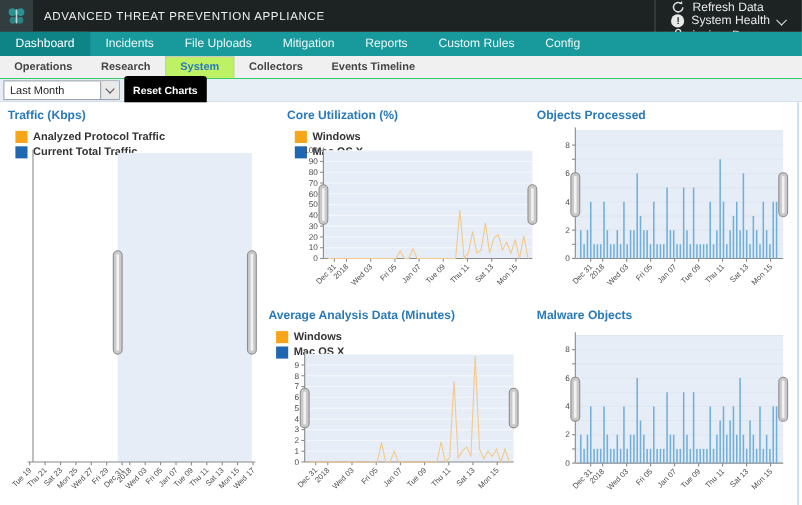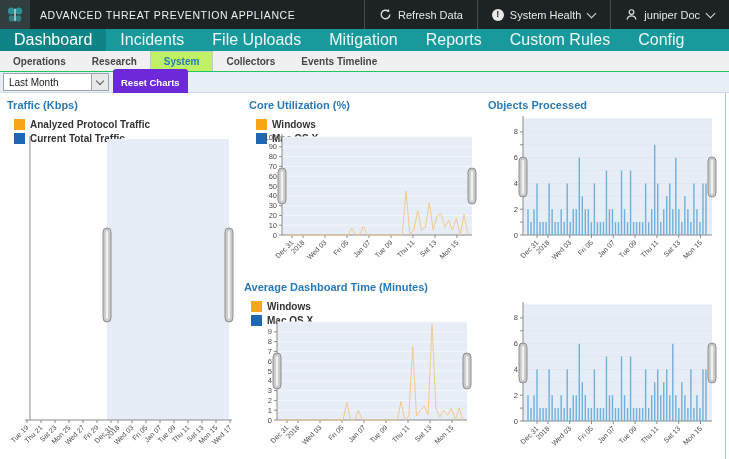--- a/index.html
+++ b/index.html
@@ -6,36 +6,36 @@
   html,body { width:729px; height:459px; overflow:hidden; background:#fff;
     font-family:"Liberation Sans", sans-serif; }
 
   
   .topbar { position:absolute; left:0; top:0; width:729px; height:29px;
     background:#1d2323; display:flex; align-items:stretch; color:#e8e8e8; }
   .logo-tile { width:30px; height:29px; background:#323d40; display:flex;
     align-items:center; justify-content:center; }
   .app-title { display:flex; align-items:center; padding-left:10px;
     font-size:10.5px; letter-spacing:.6px; color:#f0f0f0; flex:1; }
-  .topbar-right { display:flex; align-items:stretch; }
+  .topbar-right { display:flex; align-items:stretch;flex-direction:column; }
   .topbar-item { display:flex; align-items:center; gap:6px; padding:0 14px;
     border-left:1px solid rgba(255,255,255,.18); font-size:11px; cursor:pointer; }
   .chev { width:9px; height:9px; display:inline-block; position:relative; top:-2px; }
   .chev:before { content:""; position:absolute; left:1px; top:2px; width:6px; height:6px;
     border-right:1.4px solid #dcdcdc; border-bottom:1.4px solid #dcdcdc;
     transform:rotate(45deg); }
   .alert-dot { width:12px; height:12px; border-radius:50%; background:#e8e8e8;
     color:#1d2323; font-size:9px; font-weight:bold; display:flex; align-items:center;
     justify-content:center; line-height:1; }
 
   
   .navbar { position:absolute; left:0; top:29px; width:729px; height:22px;
     background:#18999b; display:flex; align-items:stretch; }
   .nav-item { display:flex; align-items:center; padding:0 14px; color:rgba(255,255,255,.92);
-    font-size:16px; cursor:pointer; }
+    font-size:11px; cursor:pointer; }
   .nav-item.active { background:#0e8486; color:#fff; }
 
   
   .subtabs { position:absolute; left:0; top:51px; width:729px; height:21px;
     background:#f0f0f0; border-bottom:1px solid #22c55e; display:flex; align-items:stretch; }
   .subtab { display:flex; align-items:center; padding:0 13px; font-size:10px;
     font-weight:bold; color:#454545; cursor:pointer; }
   .subtab.active { background:#bef264; color:#2a7ab9;
     border-left:1px solid #c8c8c8; border-right:1px solid #c8c8c8; border-top:1px solid #c8c8c8; }
 
@@ -44,21 +44,21 @@
     background:#e7eef6; border-bottom:1px solid #d3dce6; display:flex; align-items:center;
     padding-left:3px; gap:4px; }
   .select { width:106px; height:18px; background:#fff; border:1px solid #9aa4ad;
     display:flex; align-items:center; font-size:10px; color:#222; cursor:pointer; }
   .select .sel-text { flex:1; padding-left:5px; }
   .select .sel-arrow { width:17px; height:100%; background:#e9e9e9;
     border-left:1px solid #9aa4ad; display:flex; align-items:center; justify-content:center; }
   .select .sel-arrow:before { content:""; width:5px; height:5px;
     border-right:1.3px solid #555; border-bottom:1.3px solid #555;
     transform:rotate(45deg); position:relative; top:-1px; }
-  .btn { height:26px; background:#6d28d9; color:#fff; font-size:9.5px; font-weight:bold;
+  .btn { height:26px; background:#000000; color:#fff; font-size:9.5px; font-weight:bold;
     border:none; border-radius:3px; padding:0 8px; cursor:pointer; }
 
   
   .content { position:absolute; left:0; top:93px; width:729px; height:394px; background:#fff; }
   .content-right-border { position:absolute; left:725px; top:0; height:366px; width:0;
     border-left:1px solid #a5c6e6; }
   .chart-block { position:absolute; }
   .chart-title { font-size:11px; font-weight:bold; color:#2a7ab9; padding:6px 0 0 7px; }
   .legend { padding:6px 0 0 14px; }
   .legend-row { display:flex; align-items:center; gap:5px; height:14px; }
@@ -188,21 +188,21 @@
           <rect x="103" y="95" width="8" height="94" rx="4" fill="#c9c9c9" stroke="#8f8f8f"></rect>
           <rect x="105.8" y="98" width="2.4" height="88" rx="1.2" fill="#f2f2f2"></rect>
         </g>
         <g>
           <rect x="225" y="95" width="8" height="94" rx="4" fill="#c9c9c9" stroke="#8f8f8f"></rect>
           <rect x="227.8" y="98" width="2.4" height="88" rx="1.2" fill="#f2f2f2"></rect>
         </g>
       </svg>
   </div>
 
-  <div class="chart-block" style="left:242px;top:0;width:241px;height:182px;">
+  <div class="chart-block" style="left:254px;top:0;width:241px;height:182px;">
     <div class="chart-title">Core Utilization (%)</div>
     <div class="legend">
       <div class="legend-row">
         <span class="swatch" style="background: rgb(249, 165, 26);"></span>
         <span class="legend-label">Windows</span>
       </div>
       <div class="legend-row">
         <span class="swatch" style="background: rgb(31, 103, 176);"></span>
         <span class="legend-label">Mac OS X</span>
       </div>
@@ -385,21 +385,21 @@
           <rect x="43.8" y="47" width="2.4" height="34" rx="1.2" fill="#f2f2f2"></rect>
         </g>
         <g>
           <rect x="230" y="44" width="8" height="40" rx="4" fill="#c9c9c9" stroke="#8f8f8f"></rect>
           <rect x="232.8" y="47" width="2.4" height="34" rx="1.2" fill="#f2f2f2"></rect>
         </g>
       </svg>
   </div>
 
   <div class="chart-block" style="left:237px;top:182px;width:241px;height:184px;">
-    <div class="chart-title">Average Dashboard Time (Minutes)</div>
+    <div class="chart-title">Average Analysis Data (Minutes)</div>
     <div class="legend">
       <div class="legend-row">
         <span class="swatch" style="background: rgb(249, 165, 26);"></span>
         <span class="legend-label">Windows</span>
       </div>
       <div class="legend-row">
         <span class="swatch" style="background: rgb(31, 103, 176);"></span>
         <span class="legend-label">Mac OS X</span>
       </div>
     </div>
@@ -461,20 +461,21 @@
           <rect x="38.8" y="43" width="2.4" height="30" rx="1.2" fill="#f2f2f2"></rect>
         </g>
         <g>
           <rect x="226" y="40" width="8" height="36" rx="4" fill="#c9c9c9" stroke="#8f8f8f"></rect>
           <rect x="228.8" y="43" width="2.4" height="30" rx="1.2" fill="#f2f2f2"></rect>
         </g>
       </svg>
   </div>
 
   <div class="chart-block" style="left:478px;top:182px;width:251px;height:184px;">
+    <div class="chart-title" style="padding-left:10px">Malware Objects</div>
     <svg class="plot" style="top:20px" width="251" height="164">
         <rect x="45" y="10" width="189" height="116" fill="#e7edf7"></rect>
         <line x1="45" y1="113.11111111111111" x2="234" y2="113.11111111111111" stroke="#dfe8f2" stroke-width="1"></line>
         <line x1="45" y1="100.22222222222223" x2="234" y2="100.22222222222223" stroke="#dfe8f2" stroke-width="1"></line>
         <line x1="45" y1="87.33333333333334" x2="234" y2="87.33333333333334" stroke="#dfe8f2" stroke-width="1"></line>
         <line x1="45" y1="74.44444444444446" x2="234" y2="74.44444444444446" stroke="#dfe8f2" stroke-width="1"></line>
         <line x1="45" y1="61.55555555555556" x2="234" y2="61.55555555555556" stroke="#dfe8f2" stroke-width="1"></line>
         <line x1="45" y1="48.66666666666667" x2="234" y2="48.66666666666667" stroke="#dfe8f2" stroke-width="1"></line>
         <line x1="45" y1="35.77777777777777" x2="234" y2="35.77777777777777" stroke="#dfe8f2" stroke-width="1"></line>
         <line x1="45" y1="22.8888888888889" x2="234" y2="22.8888888888889" stroke="#dfe8f2" stroke-width="1"></line>

